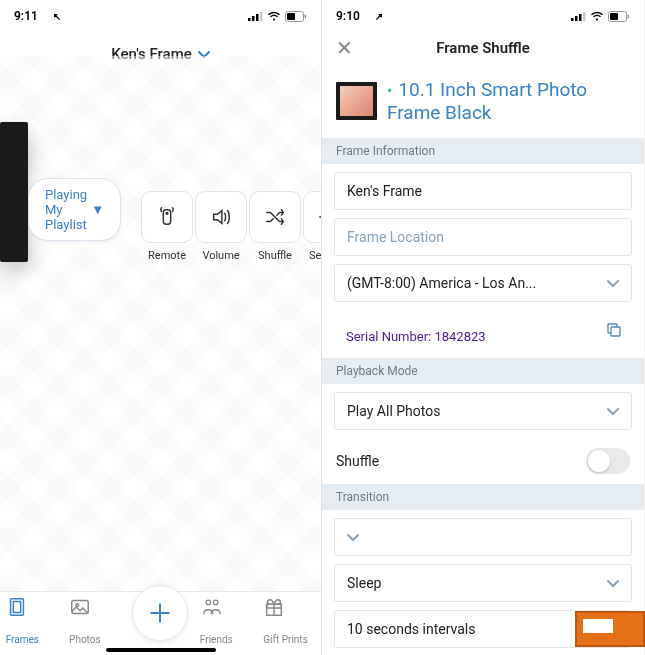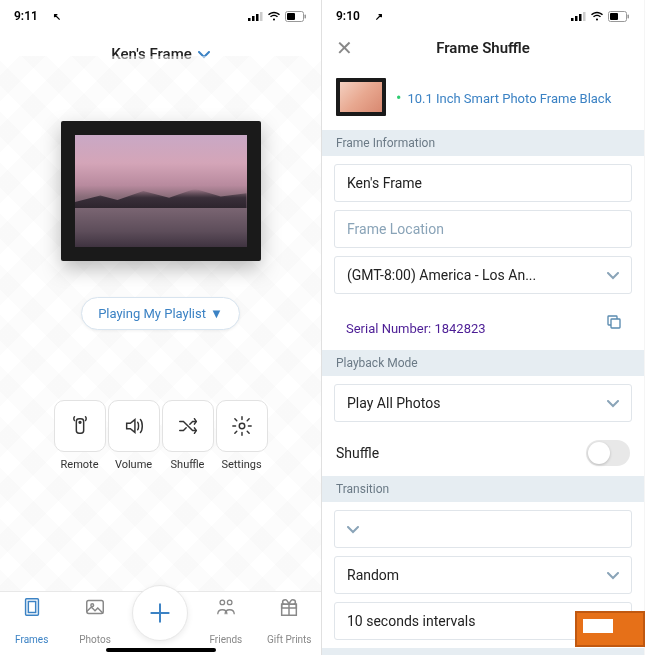--- a/index.html
+++ b/index.html
@@ -8,42 +8,42 @@
 .screen{width:322px;height:655px;background:#fff;position:relative;overflow:hidden}
 .screen.left{border-right:1px solid #e0e0e0}
 .status-bar{height:28px;display:flex;align-items:center;justify-content:space-between;padding:4px 14px 0;font-size:12px;font-weight:600}
 .status-left{display:flex;align-items:center;gap:15px}
 .status-right{display:flex;align-items:center;gap:4px}
 .sig-icon svg,.wifi-icon svg,.batt-icon svg{display:block}
 .frame-header{text-align:center;padding:16px 0 8px;display:flex;justify-content:center;align-items:center;gap:6px}
 .frame-header-title{font-size:15px;font-weight:500;color:#222}
 .chev-down{color:#3b82c4}
 .diamond-bg{position:absolute;inset:56px 0 60px 0;background:repeating-linear-gradient(45deg,#fafafa 0 18px,#fff 18px 36px),repeating-linear-gradient(-45deg,#fafafa 0 18px,#fff 18px 36px);background-blend-mode:multiply;opacity:.5;z-index:0}
-.content-left{position:relative;z-index:1;display:flex;flex-direction:column;align-items:center;padding-top:50px}
+.content-left{position:relative;z-index:1;display:flex;flex-direction:row;align-items:center;padding-top:50px}
 .frame-device{width:200px;height:140px;background:#1a1a1a;border-radius:2px;padding:14px;box-shadow:0 8px 20px rgba(0,0,0,.25)}
 .frame-photo{width:100%;height:100%;background:linear-gradient(180deg,#c9a8c5 0%,#d4a5b8 25%,#b88a9e 45%,#8a6d7a 55%,#6b5766 65%,#4a3d4a 100%);position:relative;overflow:hidden}
 .frame-photo::before{content:"";position:absolute;left:0;right:0;top:48%;height:20%;background:linear-gradient(180deg,transparent,#3a2f3a 40%,#2a222a);clip-path:polygon(0 60%,15% 30%,25% 50%,40% 10%,55% 40%,70% 0%,85% 35%,100% 20%,100% 100%,0 100%)}
 .frame-photo::after{content:"";position:absolute;left:0;right:0;bottom:0;height:35%;background:linear-gradient(180deg,#7a6572 0%,#5d4d5a 60%,#3f3340)}
 .playlist-pill{margin-top:36px;padding:8px 16px;border:1px solid #d8e4ef;border-radius:20px;background:#fff;color:#3b82c4;font-size:13px;display:flex;align-items:center;gap:4px;box-shadow:0 1px 3px rgba(0,0,0,.06)}
 .action-row{margin-top:70px;display:flex;gap:2px;padding:0 20px}
 .action-item{display:flex;flex-direction:column;align-items:center;gap:6px}
 .action-btn{width:52px;height:52px;border:1px solid #e2e2e2;border-radius:10px;background:#fff;display:flex;align-items:center;justify-content:center;color:#333}
 .action-label{font-size:11px;color:#333}
 .tab-bar{position:absolute;bottom:0;left:0;right:0;height:64px;border-top:1px solid #e8e8e8;background:#fff;display:flex;align-items:center;justify-content:space-around;padding-bottom:6px}
-.tab-item{display:flex;flex-direction:column;align-items:center;gap:16px;color:#888;font-size:10px;width:52px}
+.tab-item{display:flex;flex-direction:column;align-items:flex-start;gap:16px;color:#888;font-size:10px;width:52px}
 .tab-item.active{color:#3b82c4}
 .tab-center{width:56px;height:56px;border-radius:50%;background:#fff;border:1px solid #e8e8e8;display:flex;align-items:center;justify-content:center;margin-top:-16px;color:#3b82c4;box-shadow:0 2px 6px rgba(0,0,0,.08)}
 .home-indicator{position:absolute;bottom:3px;left:50%;transform:translateX(-50%);width:110px;height:4px;border-radius:3px;background:#000}
 .settings-header{display:flex;align-items:center;padding:8px 14px 10px}
 .close-x{color:#888;font-size:20px;width:24px}
 .settings-title{flex:1;text-align:center;font-weight:600;font-size:15px;color:#222;margin-left:-24px}
 .product-row{display:flex;align-items:center;gap:10px;padding:8px 14px 14px}
 .thumb{width:50px;height:38px;background:#1a1a1a;padding:4px;border-radius:1px}
 .thumb-inner{width:100%;height:100%;background:linear-gradient(135deg,#f4d0c0,#e8a890,#d88870)}
-.product-name{color:#3b82c4;font-size:13px}
+.product-name{color:#3b82c4;font-size:19px}
 .green-dot{color:#2ecc71;font-size:16px;margin-right:2px}
 .section-hdr{background:#e6edf2;color:#6b7a86;font-size:12px;padding:6px 14px}
 .field{margin:8px 12px;border:1px solid #e0e5ea;border-radius:3px;padding:10px 12px;font-size:14px;color:#222;display:flex;align-items:center;justify-content:space-between;background:#fff}
 .field.placeholder{color:#8aa4b8}
 .field .chev{color:#8aa4b8}
 .serial-row{margin:4px 12px 8px;padding:6px 4px 6px 12px;display:flex;align-items:flex-end;justify-content:space-between;color:#4c1d95;font-size:13px}
 .copy-btn{width:28px;height:28px;display:flex;align-items:center;justify-content:center;color:#5a8bb0}
 .row-plain{padding:10px 14px;font-size:14px;color:#222;display:flex;align-items:center;justify-content:space-between}
 .toggle{width:44px;height:26px;border-radius:13px;background:#e8e8e8;position:relative}
 .toggle::after{content:"";position:absolute;width:22px;height:22px;border-radius:50%;background:#fff;top:2px;left:2px;box-shadow:0 1px 3px rgba(0,0,0,.2)}
@@ -265,21 +265,21 @@
       <span class="toggle"></span>
     </div>
 
     <div class="section-hdr">Transition</div>
     <div class="field">
       <span class="chev"><svg width="12" height="8" viewBox="0 0 12 8">
             <path d="M1 1l5 5 5-5" stroke="currentColor" stroke-width="2" fill="none" stroke-linecap="round"></path>
           </svg></span>
     </div>
     <div class="field">
-      <span>Random</span>
+      <span>Sleep</span>
       <span class="chev"><svg width="12" height="8" viewBox="0 0 12 8">
             <path d="M1 1l5 5 5-5" stroke="currentColor" stroke-width="2" fill="none" stroke-linecap="round"></path>
           </svg></span>
     </div>
     <div class="field">
       <span>10 seconds intervals</span>
       <span class="chev"><svg width="12" height="8" viewBox="0 0 12 8">
             <path d="M1 1l5 5 5-5" stroke="currentColor" stroke-width="2" fill="none" stroke-linecap="round"></path>
           </svg></span>
     </div>

